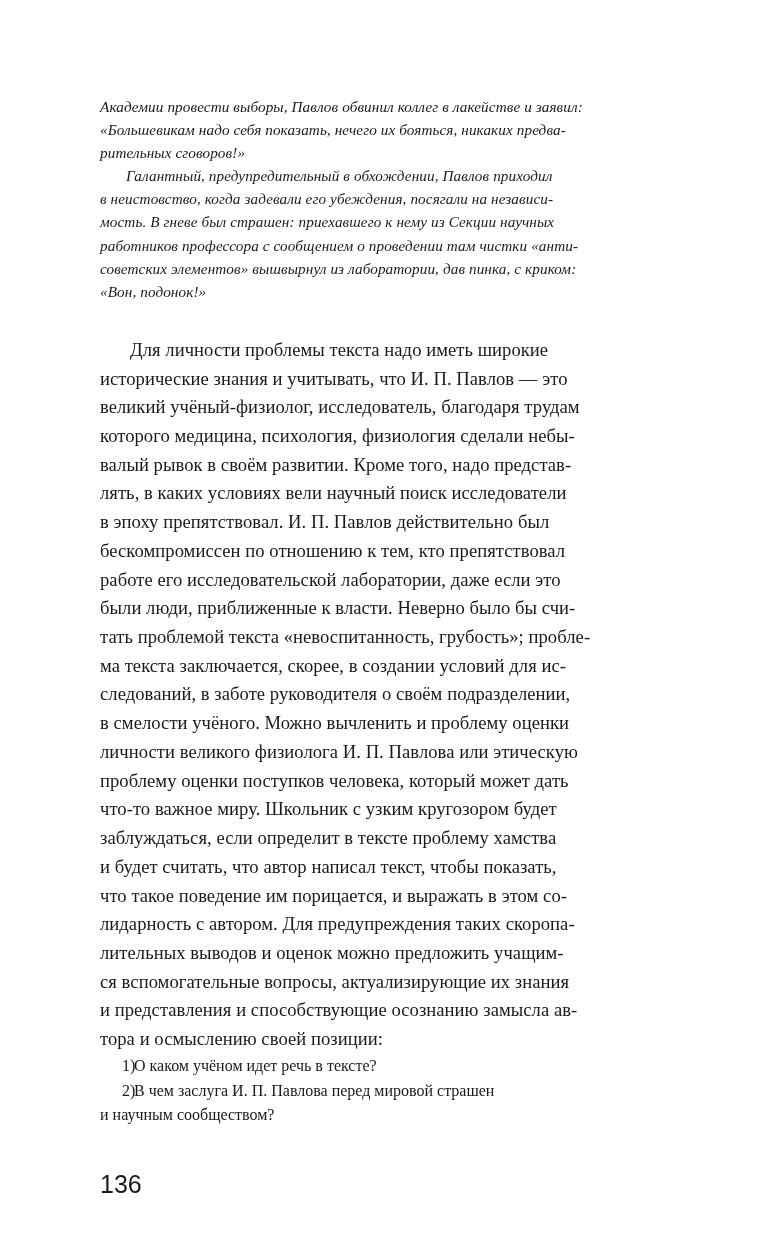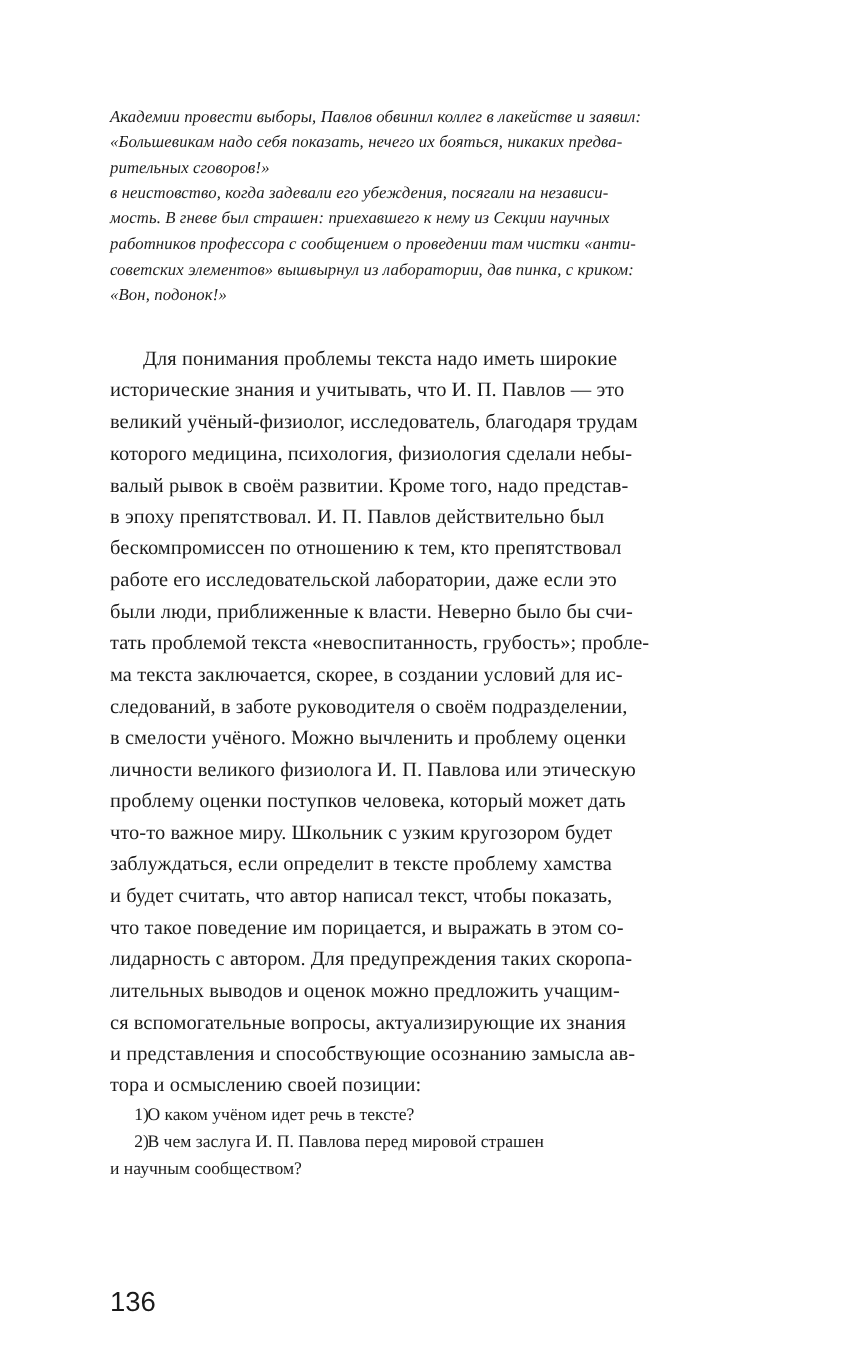--- a/index.html
+++ b/index.html
@@ -82,33 +82,35 @@
 </style>
 </head>
 <body>
 
 <div class="page">
 
   <div class="quote-block">
     <p>Академии провести выборы, Павлов обвинил коллег в лакействе и заявил:</p>
     <p>«Большевикам надо себя показать, нечего их бояться, никаких предва-</p>
     <p>рительных сговоров!»</p>
+    <p class="indent">Галантный, предупредительный в обхождении, Павлов приходил</p>
     <p>в неистовство, когда задевали его убеждения, посягали на независи-</p>
     <p>мость. В гневе был страшен: приехавшего к нему из Секции научных</p>
     <p>работников профессора с сообщением о проведении там чистки «анти-</p>
     <p>советских элементов» вышвырнул из лаборатории, дав пинка, с криком:</p>
     <p>«Вон, подонок!»</p>
   </div>
 
   <div class="body-block">
-    <p class="indent">Для понимания проблемы текста надо иметь широкие</p>
+    <p class="indent">Для личности проблемы текста надо иметь широкие</p>
     <p>исторические знания и учитывать, что И. П. Павлов — это</p>
     <p>великий учёный-физиолог, исследователь, благодаря трудам</p>
     <p>которого медицина, психология, физиология сделали небы-</p>
     <p>валый рывок в своём развитии. Кроме того, надо представ-</p>
+    <p>лять, в каких условиях вели научный поиск исследователи</p>
     <p>в эпоху препятствовал. И. П. Павлов действительно был</p>
     <p>бескомпромиссен по отношению к тем, кто препятствовал</p>
     <p>работе его исследовательской лаборатории, даже если это</p>
     <p>были люди, приближенные к власти. Неверно было бы счи-</p>
     <p>тать проблемой текста «невоспитанность, грубость»; пробле-</p>
     <p>ма текста заключается, скорее, в создании условий для ис-</p>
     <p>следований, в заботе руководителя о своём подразделении,</p>
     <p>в смелости учёного. Можно вычленить и проблему оценки</p>
     <p>личности великого физиолога И. П. Павлова или этическую</p>
     <p>проблему оценки поступков человека, который может дать</p>

